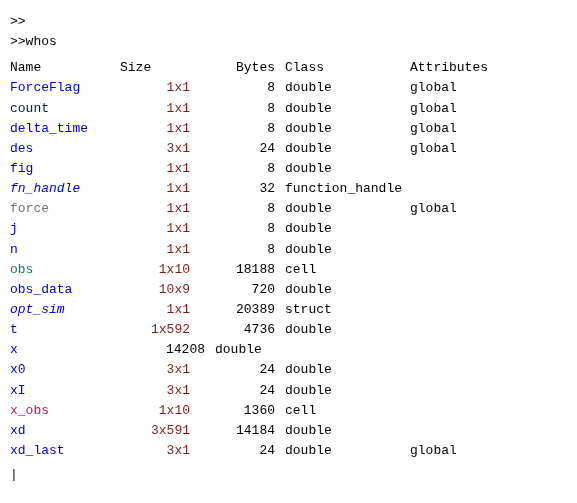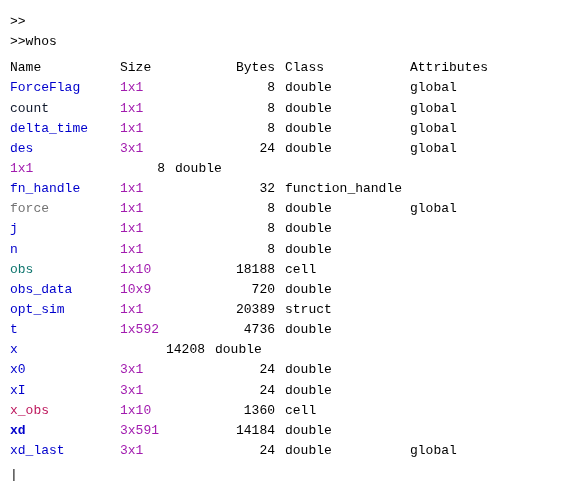--- a/index.html
+++ b/index.html
@@ -26,21 +26,22 @@
     .cmd-text {
       color: #000000;
     }
     .hdr {
       color: #000000;
     }
     .var-name {
       color: #0000cc;
     }
     .var-size {
-      color: #a21caf;
+      color: #7f1d1d;
+      text-align: right;
     }
     .var-bytes {
       color: #000000;
     }
     .var-class {
       color: #000000;
     }
     .var-attrs {
       color: #000000;
     }
@@ -99,27 +100,28 @@
         <span class="c5 var-attrs">global</span>
       </div>
       <div class="row">
         <span class="c1 var-name" style="color: rgb(0, 0, 204);">des</span>
         <span class="c2 var-size">3x1</span>
         <span class="c3 var-bytes">24</span>
         <span class="c4 var-class">double</span>
         <span class="c5 var-attrs">global</span>
       </div>
       <div class="row">
-        <span class="c2 var-size">1x1</span>
-        <span class="c3 var-bytes">8</span>
-        <span class="c4 var-class">double</span>
-        <span class="c5 var-attrs"></span>
-      </div>
-      <div class="row">
-        <span class="c1 var-name" style="color: rgb(0, 0, 204);">fn_handle</span>
+        <span class="c1 var-name" style="color: rgb(0, 0, 204);">fig</span>
+        <span class="c2 var-size">1x1</span>
+        <span class="c3 var-bytes">8</span>
+        <span class="c4 var-class">double</span>
+        <span class="c5 var-attrs"></span>
+      </div>
+      <div class="row">
+        <span class="c1 var-name" style="color: rgb(0, 0, 204); font-style: italic;">fn_handle</span>
         <span class="c2 var-size">1x1</span>
         <span class="c3 var-bytes">32</span>
         <span class="c4 var-class">function_handle</span>
         <span class="c5 var-attrs"></span>
       </div>
       <div class="row">
         <span class="c1 var-name" style="color: #737373;">force</span>
         <span class="c2 var-size">1x1</span>
         <span class="c3 var-bytes">8</span>
         <span class="c4 var-class">double</span>
@@ -147,21 +149,21 @@
         <span class="c5 var-attrs"></span>
       </div>
       <div class="row">
         <span class="c1 var-name" style="color: rgb(0, 0, 204);">obs_data</span>
         <span class="c2 var-size">10x9</span>
         <span class="c3 var-bytes">720</span>
         <span class="c4 var-class">double</span>
         <span class="c5 var-attrs"></span>
       </div>
       <div class="row">
-        <span class="c1 var-name" style="color: rgb(0, 0, 204);">opt_sim</span>
+        <span class="c1 var-name" style="color: rgb(0, 0, 204); font-style: italic;">opt_sim</span>
         <span class="c2 var-size">1x1</span>
         <span class="c3 var-bytes">20389</span>
         <span class="c4 var-class">struct</span>
         <span class="c5 var-attrs"></span>
       </div>
       <div class="row">
         <span class="c1 var-name" style="color: rgb(0, 0, 204);">t</span>
         <span class="c2 var-size">1x592</span>
         <span class="c3 var-bytes">4736</span>
         <span class="c4 var-class">double</span>
@@ -188,21 +190,21 @@
         <span class="c5 var-attrs"></span>
       </div>
       <div class="row">
         <span class="c1 var-name" style="color: #be185d;">x_obs</span>
         <span class="c2 var-size">1x10</span>
         <span class="c3 var-bytes">1360</span>
         <span class="c4 var-class">cell</span>
         <span class="c5 var-attrs"></span>
       </div>
       <div class="row">
-        <span class="c1 var-name" style="color: rgb(0, 0, 204); font-weight: bold;">xd</span>
+        <span class="c1 var-name" style="color: rgb(0, 0, 204);">xd</span>
         <span class="c2 var-size">3x591</span>
         <span class="c3 var-bytes">14184</span>
         <span class="c4 var-class">double</span>
         <span class="c5 var-attrs"></span>
       </div>
       <div class="row">
         <span class="c1 var-name" style="color: rgb(0, 0, 204);">xd_last</span>
         <span class="c2 var-size">3x1</span>
         <span class="c3 var-bytes">24</span>
         <span class="c4 var-class">double</span>

